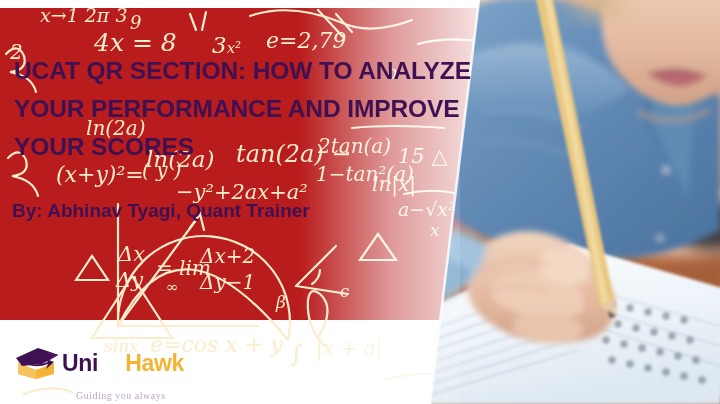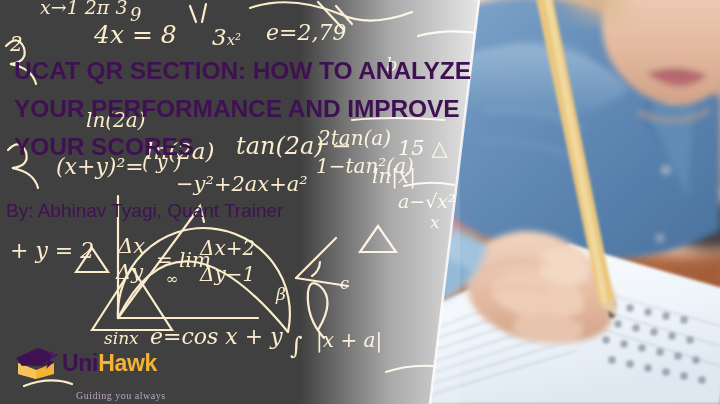--- a/index.html
+++ b/index.html
@@ -8,22 +8,22 @@
     font-family:"Liberation Sans", sans-serif;
     background:#ffffff; overflow:hidden;
   }
   #slide {
     position:relative; width:720px; height:404px;
     background:#ffffff; overflow:hidden;
   }
 
   
   .left-panel {
-    position:absolute; left:0; top:0; width:500px; height:404px;
-    background:#404040;
+    position:absolute; left:0; top:8px; width:500px; height:312px;
+    background:#b91c1c;
   }
   .math-layer {
     position:absolute; left:0; top:0; width:500px; height:404px;
     overflow:hidden; pointer-events:none;
   }
   .mathtxt {
     position:absolute;
     color:#fbeccb;
     font-family:"DejaVu Serif", serif;
     font-style:italic;
@@ -62,40 +62,40 @@
   .headline {
     position:absolute; left:14px; top:52px; width:460px;
     color:#3f1152;
     font-size:24.5px;
     font-weight:bold;
     letter-spacing:-0.1px;
     line-height:38px;
     text-transform:uppercase;
   }
   .byline {
-    position:absolute; left:6px; top:198px; width:430px;
+    position:absolute; left:12px; top:198px; width:430px;
     color:#3f1152;
     font-size:19px;
-    font-weight:normal;
+    font-weight:bold;
     line-height:26px;
   }
 
   
   .logo {
     position:absolute; left:14px; top:346px;
     width:170px; height:48px;
   }
   .logo-row { display:flex; align-items:center; }
   .logo-mark { width:46px; height:34px; position:relative; flex:0 0 auto; }
   .logo-word {
     font-size:23px; font-weight:bold; letter-spacing:-0.3px;
     line-height:26px; margin-left:2px;
   }
   .logo-uni { color:#3f1152; }
-  .logo-hawk { color:#f5b335; }
+  .logo-hawk { color:#f5b335;padding-left:27px; }
   .logo-tag {
     position:absolute; left:62px; top:44px;
     font-size:10px; color:#b9a7c4; letter-spacing:0.5px;
     font-family:Liberation Serif, serif;
   }
 </style>
 </head>
 <body>
 
 <div id="slide">
@@ -155,21 +155,20 @@
       <div class="mathtxt" style="left:312px; top:150px; font-size:20px;">&nbsp;</div>
       <div class="mathtxt" style="left:398px; top:138px; font-size:21px;">15 △</div>
       <div class="mathtxt" style="left:130px; top:6px;  font-size:18px;">9</div>
       <div class="mathtxt" style="left:10px;  top:34px;  font-size:20px;">2</div>
       <div class="mathtxt" style="left:56px;  top:156px; font-size:22px;">(x+y)²=</div>
       <div class="mathtxt" style="left:142px; top:152px; font-size:20px;">( y )</div>
       <div class="mathtxt" style="left:176px; top:174px; font-size:21px;">−y²+2ax+a²</div>
       <div class="mathtxt" style="left:372px; top:166px; font-size:20px;">ln|x|</div>
       <div class="mathtxt" style="left:398px; top:192px; font-size:19px;">a−√x²</div>
       <div class="mathtxt" style="left:430px; top:214px; font-size:17px;">x</div>
-      <div class="mathtxt" style="left:10px;  top:240px; font-size:22px;">+ y = 2</div>
       <div class="mathtxt" style="left:118px; top:236px; font-size:21px;">Δx</div>
       <div class="mathtxt" style="left:116px; top:262px; font-size:21px;">Δy</div>
       <div class="mathtxt" style="left:156px; top:250px; font-size:20px;">= lim</div>
       <div class="mathtxt" style="left:166px; top:272px; font-size:15px;">∞</div>
       <div class="mathtxt" style="left:200px; top:238px; font-size:20px;text-align:center;">Δx+2</div>
       <div class="mathtxt" style="left:200px; top:264px; font-size:20px;">Δy−1</div>
       <div class="mathtxt" style="left:104px; top:330px; font-size:17px;">sinx</div>
       <div class="mathtxt" style="left:150px; top:326px; font-size:22px;">e=cos x + y</div>
       <div class="mathtxt" style="left:290px; top:334px; font-size:24px;">∫</div>
       <div class="mathtxt" style="left:316px; top:330px; font-size:20px;">|x + a|</div>

